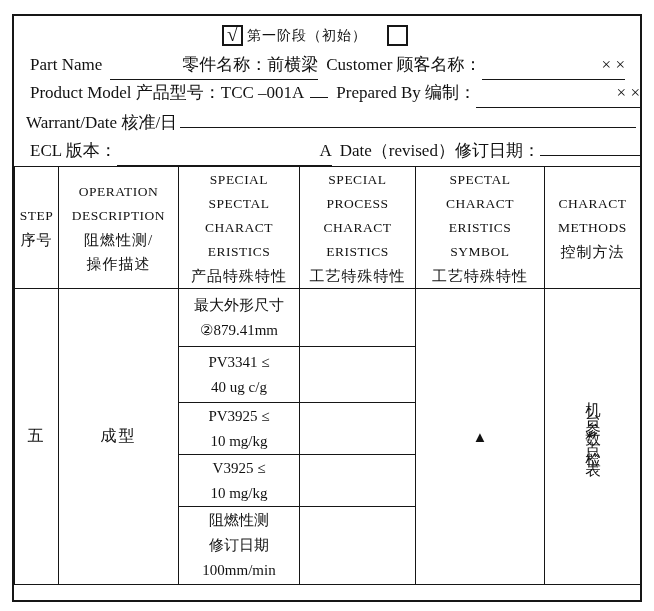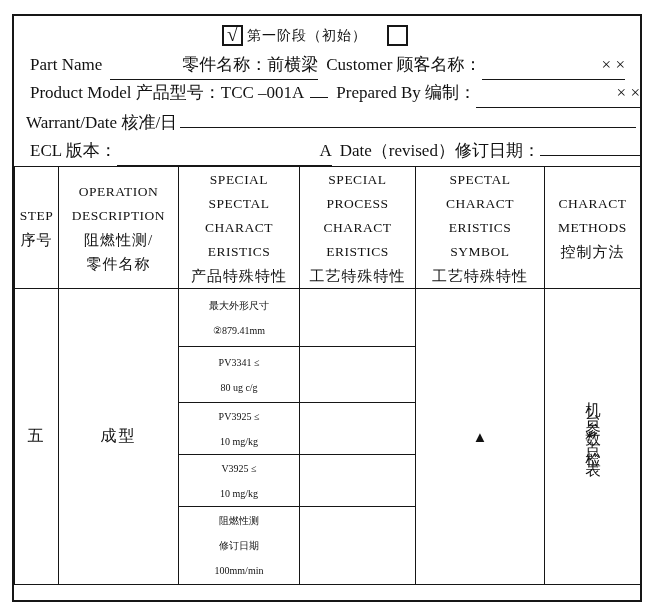--- a/index.html
+++ b/index.html
@@ -86,21 +86,21 @@
     overflow: hidden;
   }
   tr.thead-row { height: 122px; }
   tr.br1 { height: 58px; }
   tr.br2 { height: 56px; }
   tr.br3 { height: 52px; }
   tr.br4 { height: 52px; }
   tr.br5 { height: 78px; }
   .hl { line-height: 24px; font-size: 13.5px; letter-spacing: 0.5px; }
   .hl.zh { font-size: 15px; letter-spacing: 1px; }
-  .cl { line-height: 25px; font-size: 10px; }
+  .cl { line-height: 25px; font-size: 15px; }
   .step-cell, .operation-cell { font-size: 16px; letter-spacing: 2px; }
   .symbol-cell span { font-size: 15px; }
   .vertical-text {
     writing-mode: vertical-rl;
     text-orientation: upright;
     letter-spacing: 10px;
     font-size: 15.5px;
     display: inline-block;
     margin-top: -22px;
   }
@@ -166,21 +166,21 @@
     <tbody>
         <tr class="thead-row">
       <td>
         <div class="hl">STEP</div>
         <div class="hl zh">序号</div>
       </td>
       <td>
         <div class="hl">OPERATION</div>
         <div class="hl">DESCRIPTION</div>
         <div class="hl zh">阻燃性测/</div>
-        <div class="hl zh">零件名称</div>
+        <div class="hl zh">操作描述</div>
       </td>
       <td>
         <div class="hl">SPECIAL</div>
         <div class="hl">SPECTAL</div>
         <div class="hl">CHARACT</div>
         <div class="hl">ERISTICS</div>
         <div class="hl zh">产品特殊特性</div>
       </td>
       <td>
         <div class="hl">SPECIAL</div>
@@ -214,21 +214,21 @@
       <td class="symbol-cell" rowspan="5">
         <span>▲</span>
       </td>
       <td rowspan="5">
         <div class="vertical-text">机台参数点检表</div>
       </td>
     </tr>
     <tr class="br2">
       <td>
         <div class="cl">PV3341 ≤</div>
-        <div class="cl">80 ug c/g</div>
+        <div class="cl">40 ug c/g</div>
       </td>
       <td></td>
     </tr>
     <tr class="br3">
       <td>
         <div class="cl">PV3925 ≤</div>
         <div class="cl">10 mg/kg</div>
       </td>
       <td></td>
     </tr>

